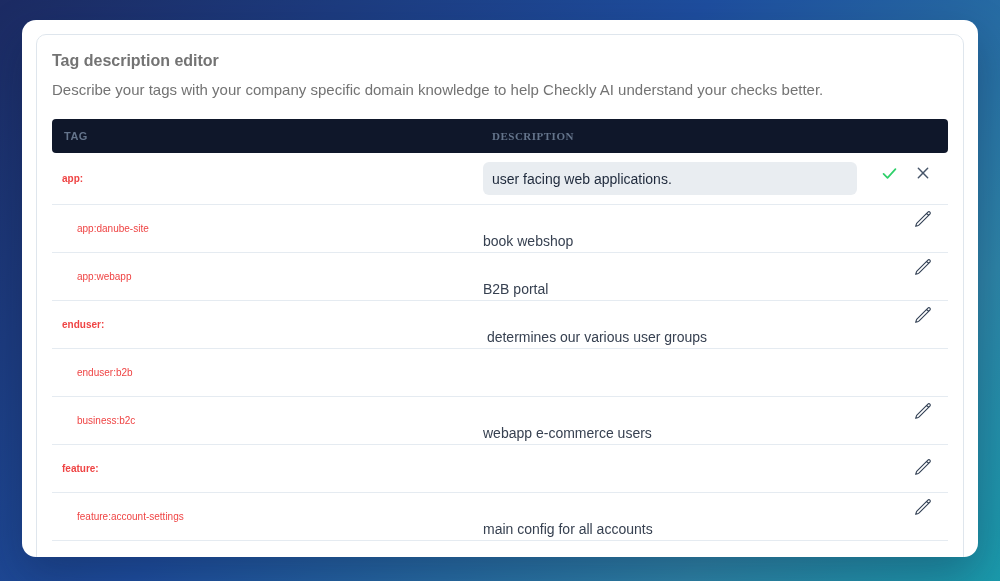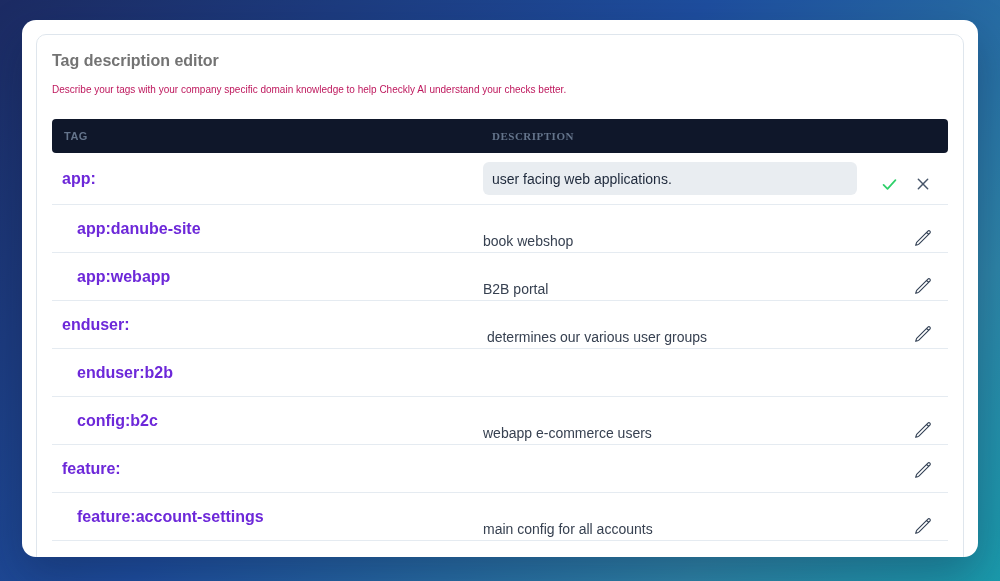--- a/index.html
+++ b/index.html
@@ -28,22 +28,22 @@
     padding: 15px;
   }
   .title {
     font-size: 16px;
     font-weight: 700;
     color: #737373;
     line-height: 22px;
   }
   .subtitle {
     margin-top: 8px;
-    font-size: 10px;
-    color: #be185d;
+    font-size: 15px;
+    color: #737373;
     line-height: 19px;
   }
   .table { margin-top: 20px; }
   .thead {
     display: grid;
     grid-template-columns: 431px 1fr;
     align-items: center;
     height: 34px;
     background: #0f172a;
     border-radius: 4px;
@@ -59,28 +59,28 @@
   .th.desc-col { padding-left: 9px; font-family: Liberation Serif, serif; }
   .row {
     display: grid;
     grid-template-columns: 431px 1fr;
     align-items: center;
     height: 48px;
     border-bottom: 1px solid #e5ebf1;
   }
   .row.editing { height: 52px; }
   .cell-tag {
-    font-size: 16px;
-    color: #6d28d9;
+    font-size: 10px;
+    color: #ef4444;
   }
   .cell-tag.parent { font-weight: 700; padding-left: 10px; }
-  .cell-tag.child { font-weight: 700; padding-left: 25px; }
+  .cell-tag.child { font-weight: 400; padding-left: 25px; }
   .cell-desc {
     display: flex;
-    align-items: flex-end;
+    align-items: flex-start;
     padding-right: 14px;
     min-width: 0;
   }
   .desc-text {
     font-size: 14px;
     color: #374151;
     white-space: pre-wrap;
     flex: 1 1 auto;
     margin-top: 25px;
   }
@@ -180,21 +180,21 @@
               </svg>
           </span>
         </div>
       </div>
 
       <div class="row">
         <div class="cell-tag child">enduser:b2b</div>
       </div>
 
       <div class="row">
-        <div class="cell-tag child">config:b2c</div>
+        <div class="cell-tag child">business:b2c</div>
         <div class="cell-desc">
           <span class="desc-text">webapp e-commerce users</span>
           <span class="icon-btn">
             <svg width="18" height="18" viewBox="0 0 24 24" fill="none" stroke="#334155" stroke-width="1.5" stroke-linecap="round" stroke-linejoin="round">
                 <path d="m16.862 4.487 1.687-1.688a1.875 1.875 0 1 1 2.652 2.652L6.832 19.82a4.5 4.5 0 0 1-1.897 1.13l-2.685.8.8-2.685a4.5 4.5 0 0 1 1.13-1.897L16.862 4.487Zm0 0L19.5 7.125"></path>
               </svg>
           </span>
         </div>
       </div>
 

